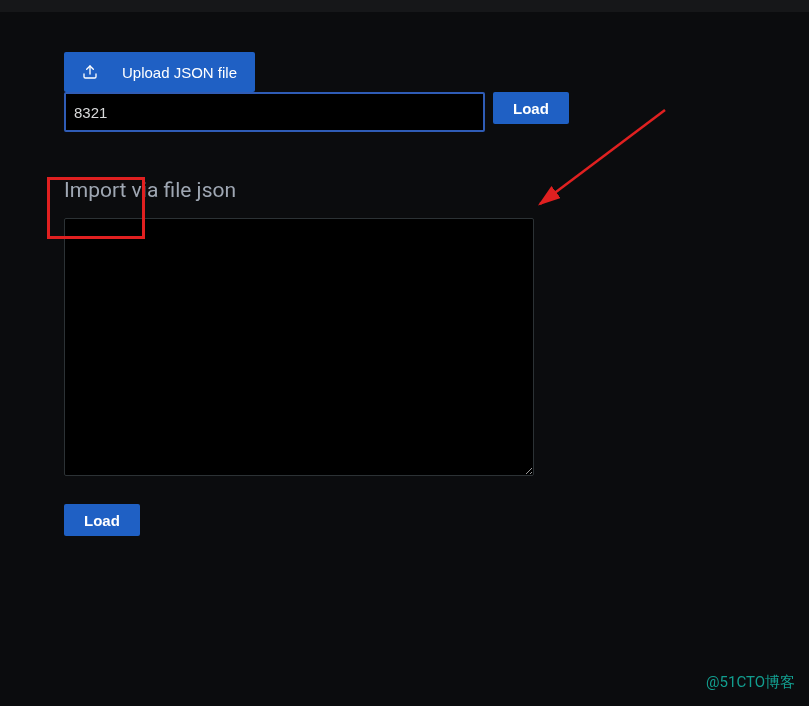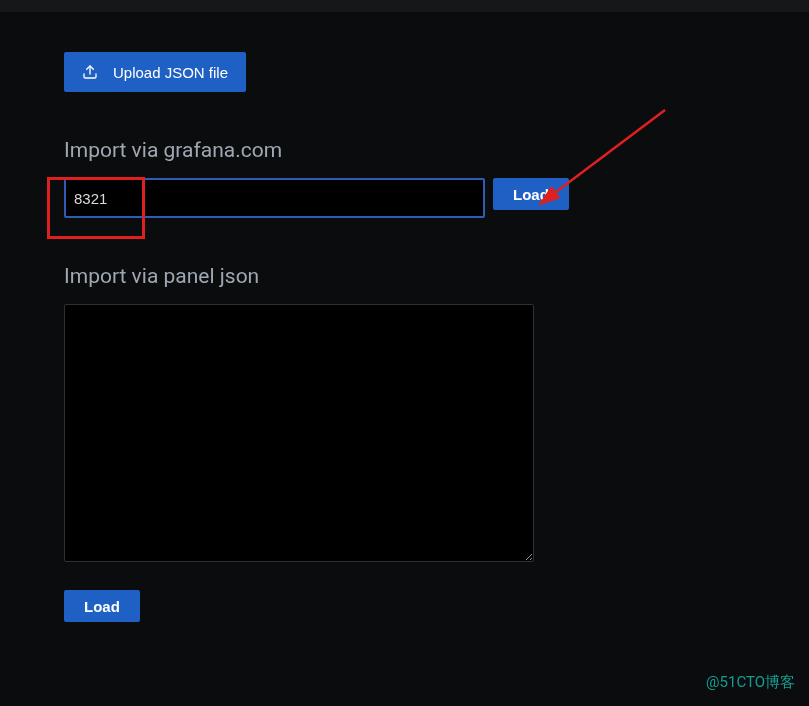--- a/index.html
+++ b/index.html
@@ -26,21 +26,21 @@
     .btn {
       background: #1f60c4;
       color: #ffffff;
       border: none;
       height: 40px;
       padding: 0 18px;
       font-size: 15px;
       font-weight: 500;
       display: inline-flex;
       align-items: center;
-      gap: 15px;
+      gap: 24px;
       cursor: pointer;
       border-radius: 2px;
     }
     .btn-small {
       height: 32px;
       padding: 0 20px;
       font-weight: 600;
     }
     .section-label {
       font-size: 21px;
@@ -114,28 +114,27 @@
     <span class="upload-icon">
       <svg viewBox="0 0 24 24" width="16" height="16" fill="none" stroke="#ffffff" stroke-width="2" stroke-linecap="round" stroke-linejoin="round">
         <path d="M21 15v4a2 2 0 0 1-2 2H5a2 2 0 0 1-2-2v-4"></path>
         <polyline points="17 8 12 3 7 8"></polyline>
         <line x1="12" y1="3" x2="12" y2="15"></line>
       </svg>
     </span>
     <span>Upload JSON file</span>
   </button>
 
-  <h2 class="section-label">Import via grafana.com</h2>
 
   <div class="row">
     <input type="text" class="url-input" value="8321" style="">
     <button class="btn btn-small">Load</button>
   </div>
 
-  <h2 class="section-label">Import via panel json</h2>
+  <h2 class="section-label">Import via file json</h2>
 
   <textarea class="json-textarea" style=""></textarea>
 
   <div class="load-bottom">
     <button class="btn btn-small">Load</button>
   </div>
 
 </div>
 
 <div class="annot-box" style="left:47px; top:177px; width:98px; height:62px;"></div>

